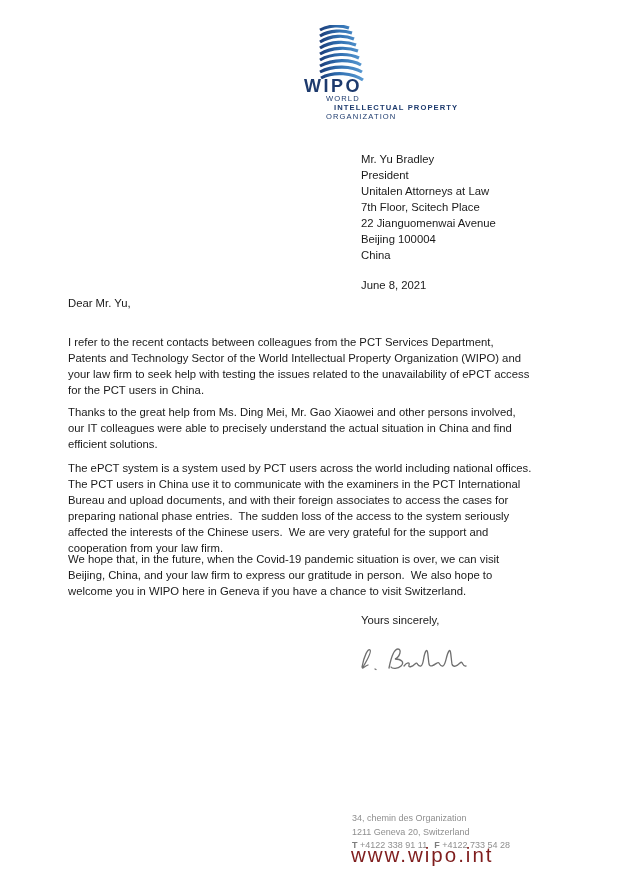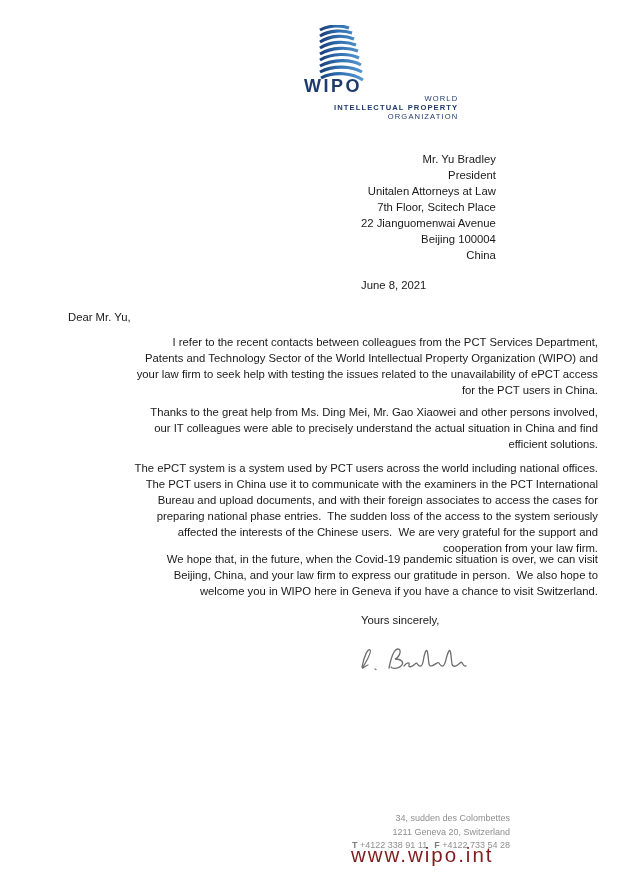--- a/index.html
+++ b/index.html
@@ -5,21 +5,20 @@
   html, body { margin: 0; padding: 0; background: #e8e8e8; }
   .page {
     position: relative;
     width: 618px;
     height: 886px;
     margin: 0 auto;
     background: #ffffff;
     font-family: "Liberation Sans", sans-serif;
     color: #1a1a1a;
     overflow: hidden;
-    text-align: right;
   }
   
   .logo-block { position: absolute; left: 304px; top: 25px; }
   .swirl { position: absolute; left: 11px; top: 0; }
   .logo-acronym {
     position: absolute; left: 0; top: 51px;
     font-size: 18px; font-weight: bold; letter-spacing: 2.5px;
     color: #1d3a6d;
   }
   .logo-sub {
@@ -30,21 +29,21 @@
   .logo-sub .bold { font-weight: bold; padding-left: 8px; }
   
   .abs { position: absolute; }
   .txt {
     font-size: 11.3px;
     line-height: 16px;
     white-space: pre-wrap;
   }
   .recipient { left: 361px; top: 151px; }
   .date-line  { left: 361px; top: 277px; }
-  .salutation { left: 68px;  top: 309px; }
+  .salutation { left: 68px;  top: 295px; }
   .para { left: 68px; width: 530px; }
   .p1 { top: 334px; }
   .p2 { top: 404px; }
   .p3 { top: 460px; }
   .p4 { top: 551px; }
   .closing { left: 361px; top: 612px; }
   .signature { position: absolute; left: 356px; top: 640px; }
   .signer { left: 361px; top: 684px; }
   
   .footer-address {
@@ -129,19 +128,19 @@
     <g stroke="#6f6f6f" fill="none" stroke-width="1.3" stroke-linecap="round">
       <path d="M6,27 C8,16 12,8 14,10 C16,12 10,22 7,27 C5,30 9,26 12,25"></path>
       <path d="M19,29 l1,0.5"></path>
       <path d="M33,28 C35,18 38,9 42,9 C46,9 44,17 39,19 C45,19 49,22 45,26 C42,29 36,29 35,27"></path>
       <path d="M48,26 C51,22 54,22 53,25 C52,28 56,27 59,24 C62,21 61,27 65,26 C68,25 67,15 70,11 C72,8 72,18 73,24 C74,28 78,25 81,23 C84,21 83,27 87,26 C90,25 90,15 93,11 C95,8 95,19 96,24 C97,28 101,26 104,23 C107,20 106,27 110,26"></path>
     </g>
   </svg>
 
 
   <div class="abs footer-address">
-    <div>34, sudden des Colombettes</div>
+    <div>34, chemin des Organization</div>
     <div>1211 Geneva 20, Switzerland</div>
     <div><span class="lbl">T</span> <span>+4122 338 91 11</span><span class="gap"></span><span class="lbl">F</span> <span>+4122 733 54 28</span></div>
   </div>
   <div class="abs website">www.wipo.int</div>
 
 </div>
 
 </body></html>

